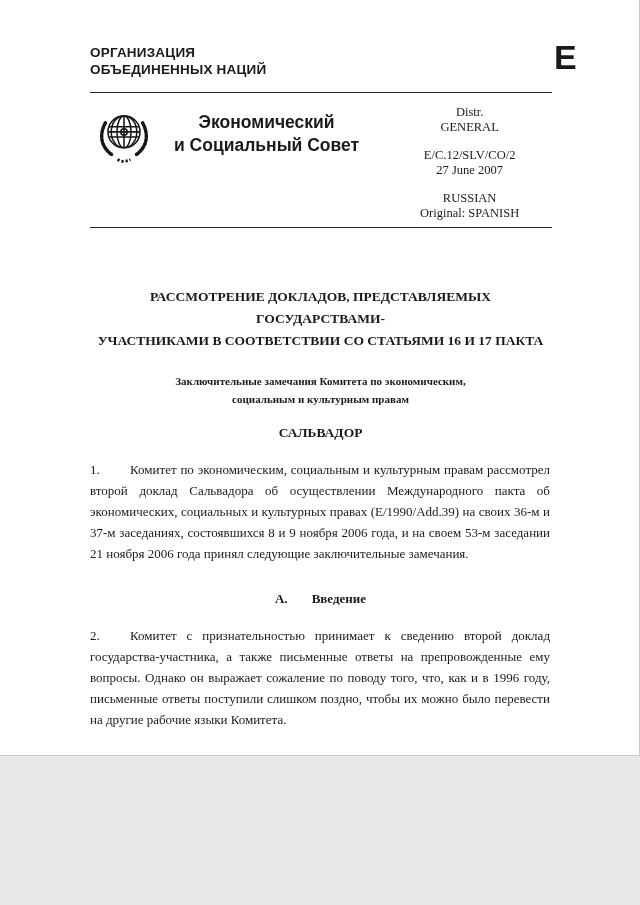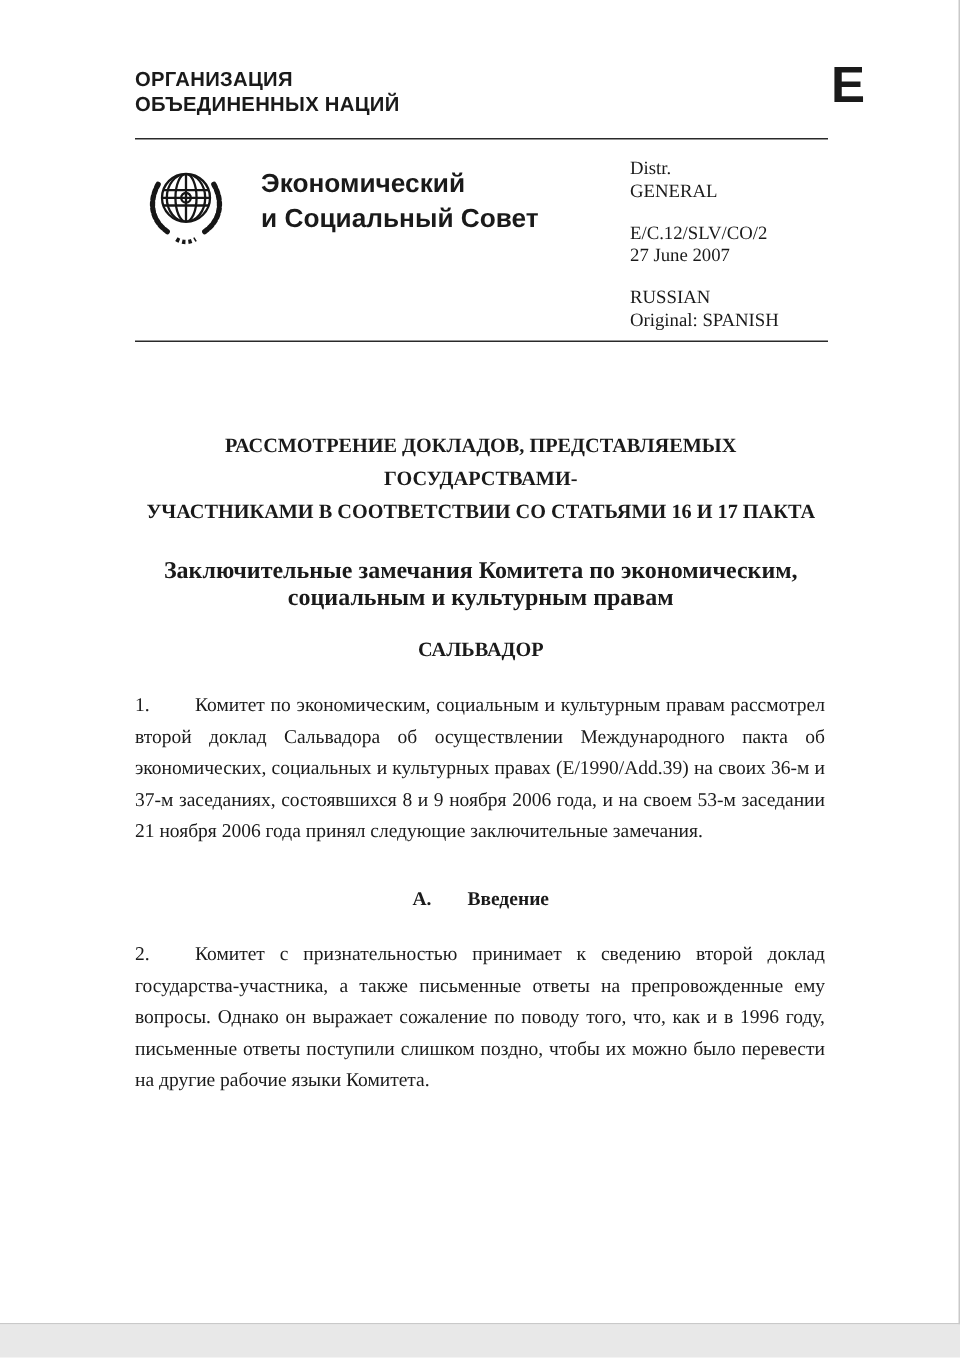--- a/index.html
+++ b/index.html
@@ -1,18 +1,18 @@
 <!DOCTYPE html>
 <html><head>
 <meta charset="utf-8">
 <style>
   html,body { margin:0; padding:0; background:#e8e8e8; }
   .page {
     position:relative;
-    width:640px; height:883px;
+    width:640px; height:756px;
     margin:0 auto;
     background:#ffffff;
     color:#1a1a1a;
     font-family:"Liberation Serif", serif;
     box-sizing:border-box;
     border-right:1px solid #c9c9c9;
     border-bottom:1px solid #c9c9c9;
     overflow:hidden;
   }
   .content { padding:0 88px 0 90px; }
@@ -30,21 +30,21 @@
     font-weight:bold; font-size:34px; line-height:38px;
   }
   .rule {
     border:none; border-top:1.5px solid #2a2a2a;
     margin:0; width:462px;
   }
   .rule-1 { margin-top:14px; }
   .rule-2 { margin-top:16px; }
 
   
-  .header-mid { position:relative; margin-top:10px; min-height:108px; }
+  .header-mid { position:relative; margin-top:10px; min-height:108px;text-align:center; }
   .emblem-wrap { position:absolute; left:2px; top:2px; width:64px; height:64px; }
   .council-name {
     position:absolute; left:84px; top:8px;
     font-family:"Liberation Sans", sans-serif;
     font-weight:bold; font-size:17.5px; line-height:23px;
   }
   .distr-block {
     position:absolute; left:330px; top:2px;
     font-size:12.5px; line-height:15px;
   }
@@ -55,21 +55,21 @@
   .committee .indent { padding-left:4px; }
   .committee .session-line { margin-top:2px; }
 
   
   .title-main {
     margin-top:58px; text-align:center;
     font-weight:bold; font-size:13.5px; line-height:22px;
   }
   .subtitle {
     margin-top:20px; text-align:center;
-    font-weight:bold; font-size:16px; line-height:18px;
+    font-weight:bold; font-size:11px; line-height:18px;
   }
   .country {
     margin-top:17px; text-align:center;
     font-weight:bold; font-size:13.5px;
   }
 
   
   .body-para {
     margin:18px 1px 0 0; text-align:justify;
     font-size:13px; line-height:21px;

